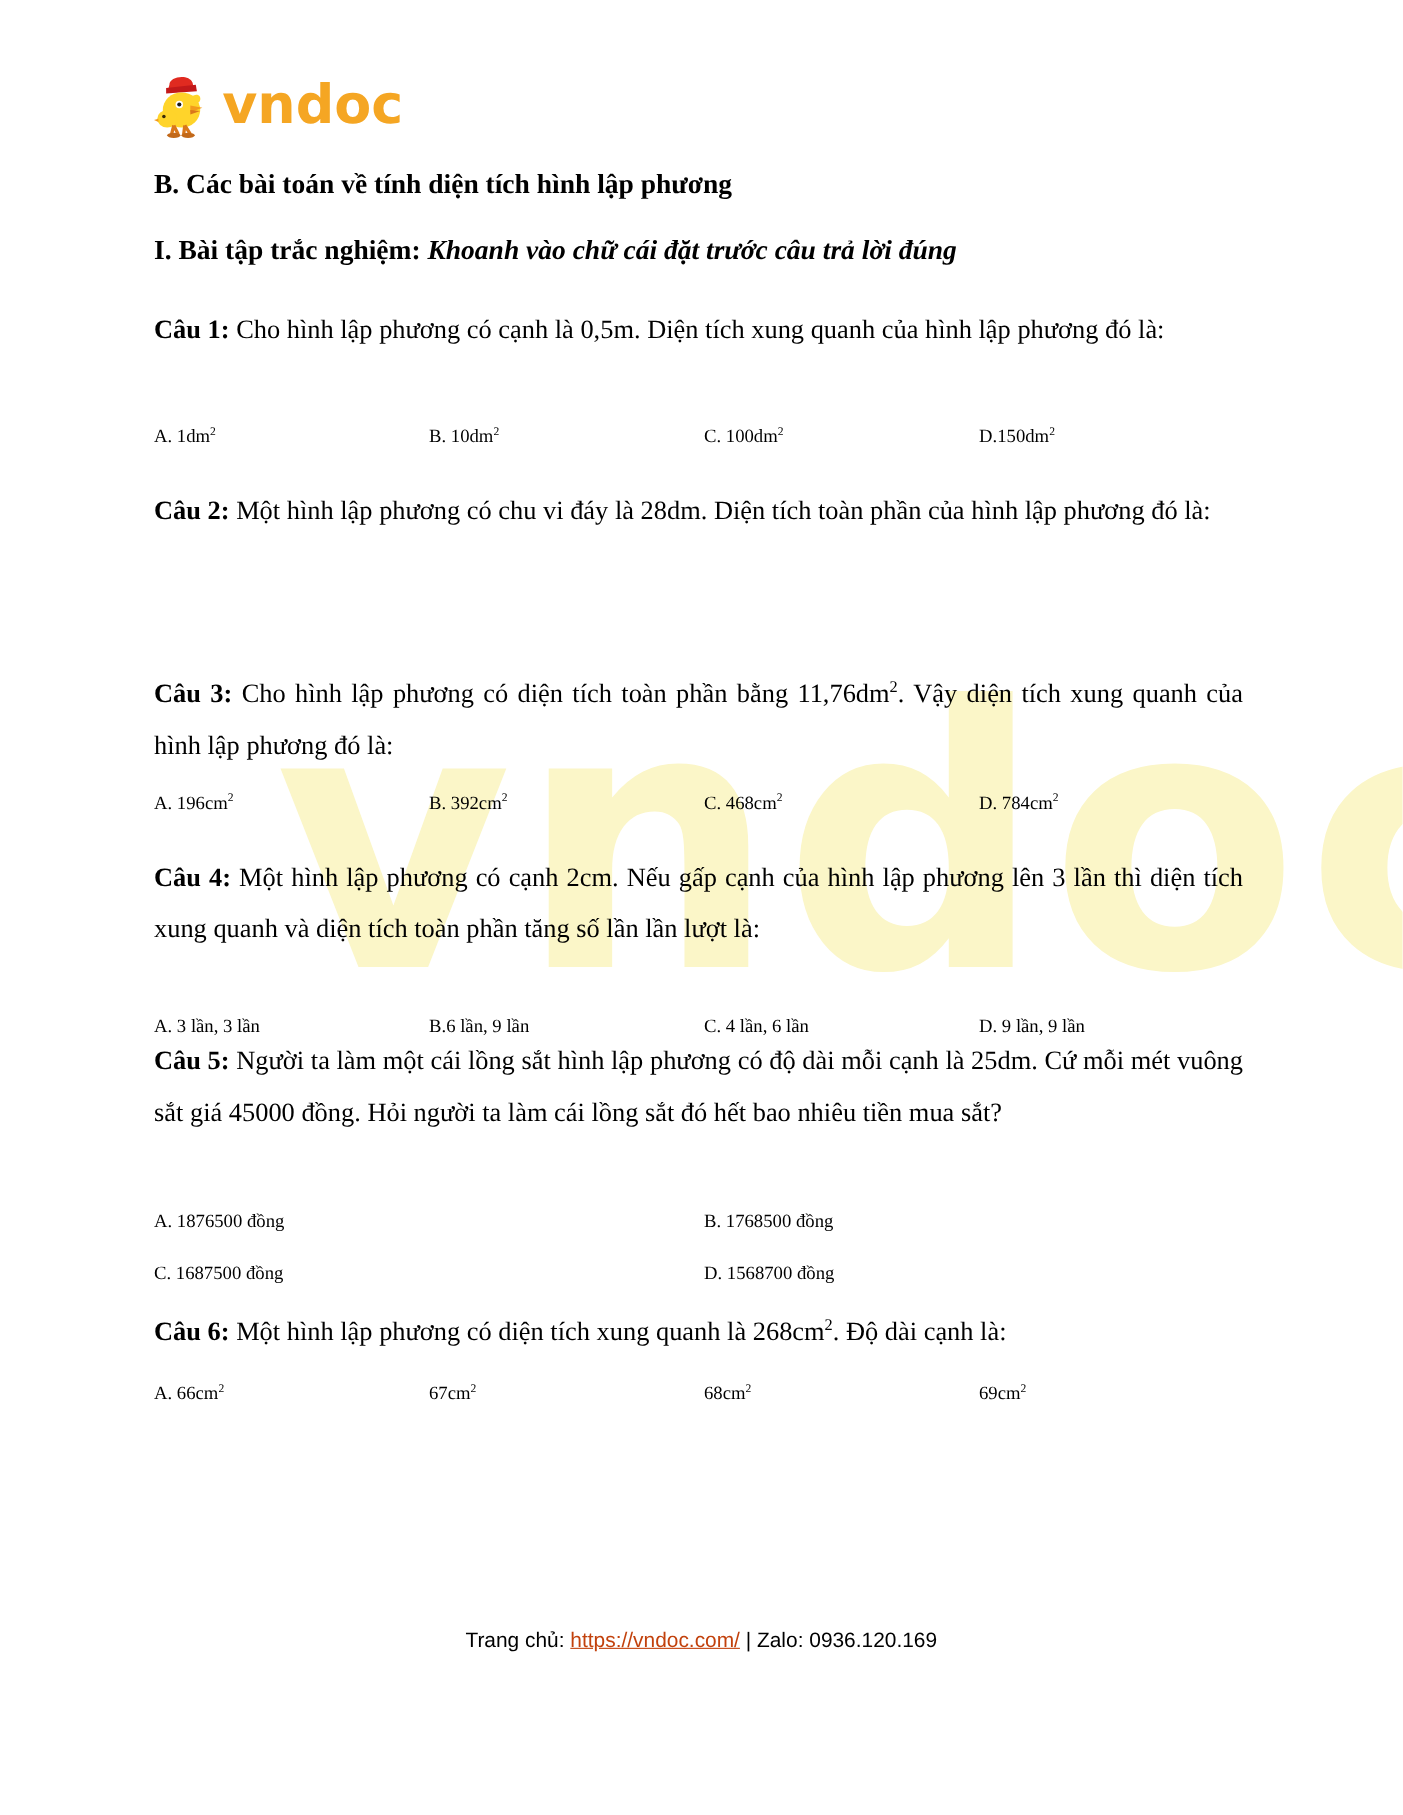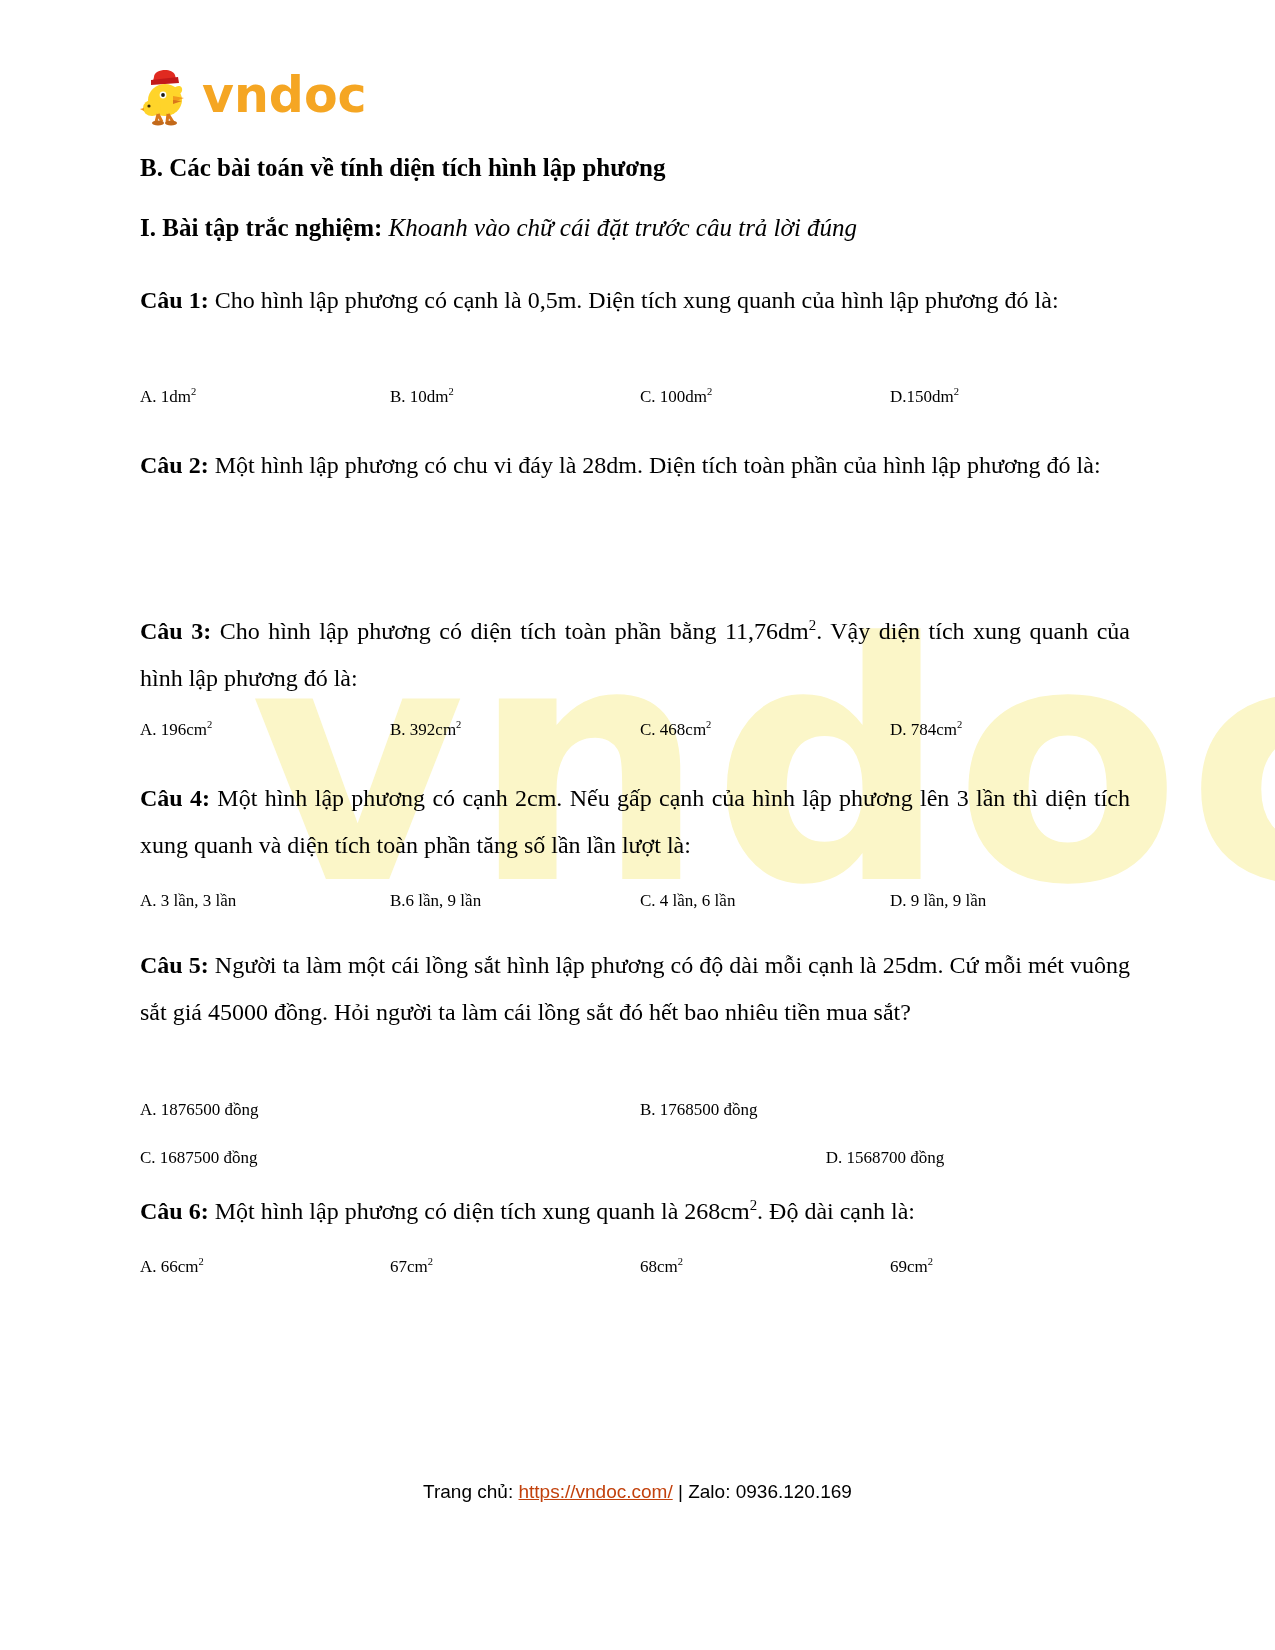--- a/index.html
+++ b/index.html
@@ -85,21 +85,21 @@
   }
   .sec-i {
     position: absolute;
     left: 140px;
     top: 214px;
     z-index: 2;
     font-weight: 700;
     font-size: 25px;
   }
   .sec-i .ital {
-    font-weight: 400;
+    font-weight: 700;
     font-style: italic;
     text-align: right;
   }
 
   .q {
     position: absolute;
     left: 140px;
     width: 990px;
     font-size: 24px;
     line-height: 47px;
@@ -213,38 +213,38 @@
     <span style="width:250px;"><span>A. 196cm</span><sup>2</sup></span>
     <span style="width:250px;"><span>B. 392cm</span><sup>2</sup></span>
     <span style="width:250px;"><span>C. 468cm</span><sup>2</sup></span>
     <span style="width:240px;"><span>D. 784cm</span><sup>2</sup></span>
   </div>
 
   <div class="q" style="top:775px;">
     <b>Câu 4:</b>
     <span>Một hình lập phương có cạnh 2cm. Nếu gấp cạnh của hình lập phương lên 3 lần thì diện tích xung quanh và diện tích toàn phần tăng số lần lần lượt là:</span>
   </div>
-  <div class="opts cols4" style="top:886px;">
+  <div class="opts cols4" style="top:918px;">
     <span style="width:250px;"><span>A. 3 lần, 3 lần</span><sup></sup></span>
     <span style="width:250px;"><span>B.6 lần, 9 lần</span><sup></sup></span>
     <span style="width:250px;"><span>C. 4 lần, 6 lần</span><sup></sup></span>
     <span style="width:240px;"><span>D. 9 lần, 9 lần</span><sup></sup></span>
   </div>
 
   <div class="q" style="top:942px;">
     <b>Câu 5:</b>
     <span>Người ta làm một cái lồng sắt hình lập phương có độ dài mỗi cạnh là 25dm. Cứ mỗi mét vuông sắt giá 45000 đồng. Hỏi người ta làm cái lồng sắt đó hết bao nhiêu tiền mua sắt?</span>
   </div>
   <div class="opts cols2" style="top:1095px;">
     <span style="width:500px;"><span>A. 1876500 đồng</span></span>
     <span style="width:490px;"><span>B. 1768500 đồng</span></span>
   </div>
   <div class="opts cols2" style="top:1143px;">
     <span style="width:500px;"><span>C. 1687500 đồng</span></span>
-    <span style="width:490px;text-align:center;"><span>D. 1568700 đồng</span></span>
+    <span style="width:490px;"><span>D. 1568700 đồng</span></span>
   </div>
 
   <div class="q" style="top:1191px; line-height:40px;">
     <b>Câu 6:</b>
     <span>Một hình lập phương có diện tích xung quanh là 268cm</span><sup>2</sup><span>. Độ dài cạnh là:</span>
   </div>
   <div class="opts cols4" style="top:1252px;">
     <span style="width:250px;"><span>A. 66cm</span><sup>2</sup></span>
     <span style="width:250px;"><span>67cm</span><sup>2</sup></span>
     <span style="width:250px;"><span>68cm</span><sup>2</sup></span>

